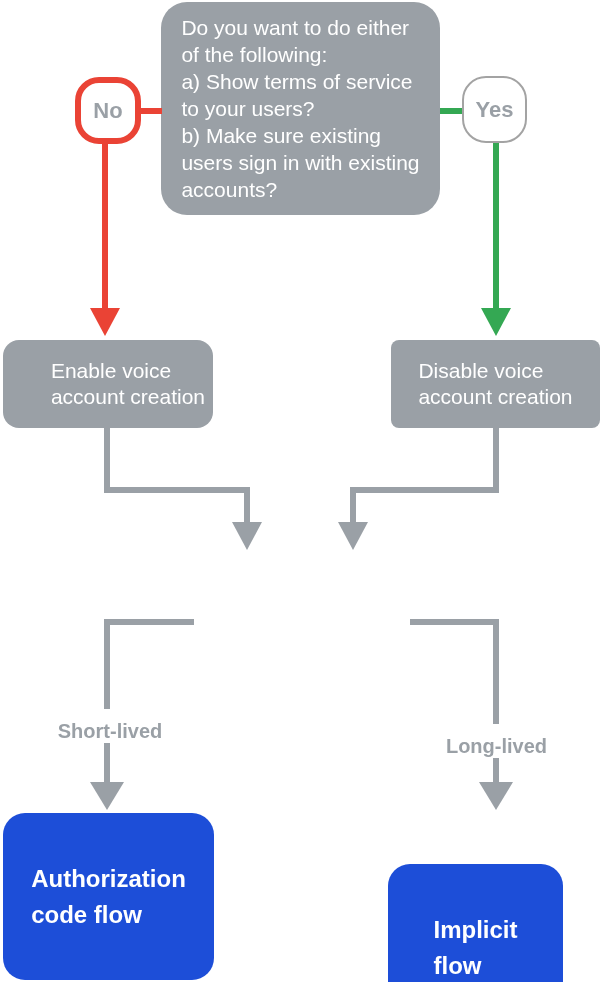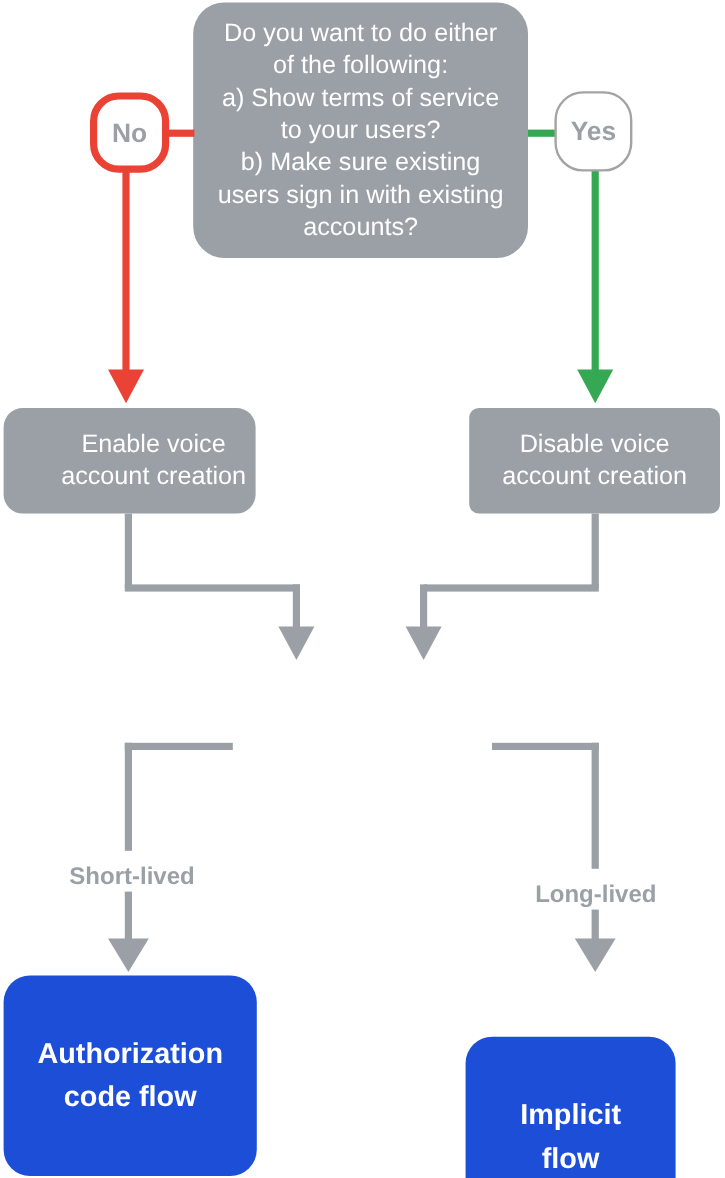--- a/index.html
+++ b/index.html
@@ -13,21 +13,20 @@
     background: #ffffff;
     overflow: hidden;
   }
 
   
   .node {
     position: absolute;
     display: flex;
     align-items: center;
     justify-content: center;
-    text-align: center;
   }
   .node .txt { white-space: pre-line; }
 
   .gray-node { background: #9AA0A6; color: #ffffff; }
   .gray-node .txt { font-size: 21px; line-height: 27px; font-weight: 400; }
 
   .blue-node { background: #1d4ed8; color: #ffffff; border-radius: 22px; }
   .blue-node .txt { font-size: 24px; line-height: 36px; font-weight: 700; }
 
   .badge {

